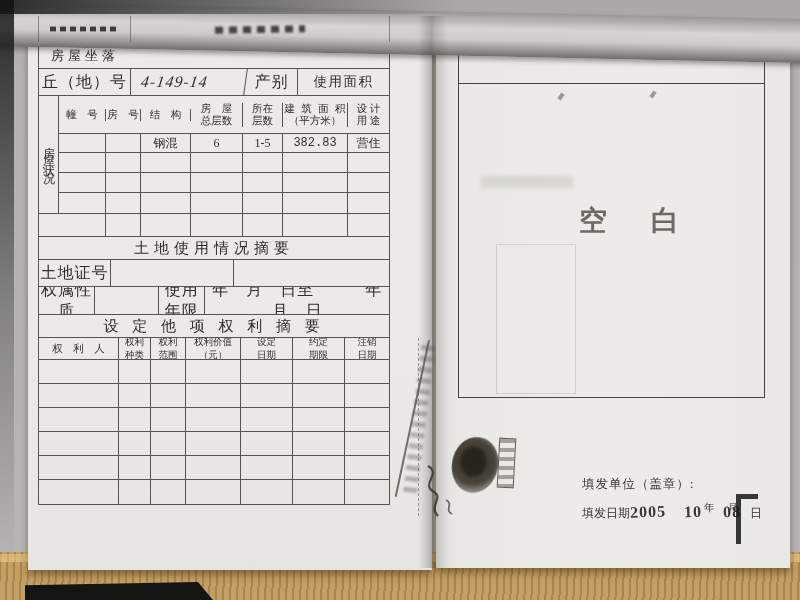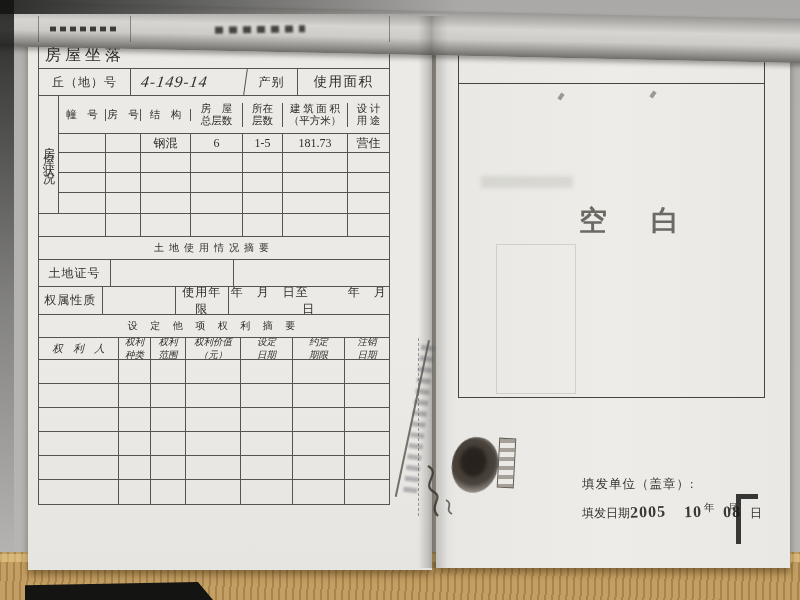--- a/index.html
+++ b/index.html
@@ -29,30 +29,30 @@
   .curl{position:absolute;left:-8px;top:2px;width:820px;height:44px;transform:rotate(1.2deg);transform-origin:left top;border-radius:12px 12px 4px 4px;
         background:linear-gradient(180deg,#989794 0%,#d6d5d2 38%,#cdccc9 62%,#8e8d8a 88%,#6e6d6a 100%);box-shadow:0 3px 5px rgba(30,30,28,.4);}
 
   
   .doc-table{position:absolute;left:10px;top:28px;width:350px;border:1px solid var(--line);color:var(--ink);background:rgba(255,255,255,.02);}
   .row{display:flex;border-bottom:1px solid var(--line);align-items:stretch;box-sizing:border-box;}
   .row:last-child{border-bottom:none;}
   .c{border-right:1px solid var(--line);display:flex;align-items:center;justify-content:center;box-sizing:border-box;overflow:hidden;text-align:center;}
   .c:last-child{border-right:none;}
   .grow{flex:1 1 auto;}
-  .h19{height:19px;}.h20{height:20px;}.h22{height:22px;font-style:italic;}.h23{height:23px;}.h24{height:24px;}.h26{height:26px;}.h27{height:27px;}.h28{height:28px;}.h38{height:38px;align-items:center;}.w32{width:32px;}.w35{width:35px;}.w40{width:40px;}.w45{width:52px;}.w47{width:47px;}.w50{width:50px;}.w55{width:55px;}
-  .w60{width:60px;}.w65{width:65px;}.w67{width:67px;}.w72{width:72px;}.w80{width:80px;}.w83{width:83px;}.w92{width:92px;}.w110{width:110px;}.w115{width:115px;}.w123{width:123px;}.w157{width:157px;}
-  .lab{font-size:16px;letter-spacing:4px;}
-  .lab2{font-size:12px;letter-spacing:1px;}
+  .h19{height:19px;}.h20{height:20px;}.h22{height:22px;}.h23{height:23px;}.h24{height:24px;}.h26{height:26px;}.h27{height:27px;}.h28{height:28px;}.h38{height:38px;align-items:center;}.w32{width:32px;}.w35{width:35px;}.w40{width:40px;}.w45{width:52px;}.w47{width:47px;}.w50{width:50px;}.w55{width:55px;}
+  .w60{width:60px;}.w65{width:65px;font-family:Liberation Mono, monospace;}.w67{width:67px;}.w72{width:72px;}.w80{width:80px;}.w83{width:83px;}.w92{width:92px;}.w110{width:110px;}.w115{width:115px;}.w123{width:123px;}.w157{width:157px;}
+  .lab{font-size:13px;letter-spacing:4px;}
+  .lab2{font-size:16px;letter-spacing:1px;}
   .val{font-size:13.5px;letter-spacing:1.5px;}
   .sm{font-size:10.5px;line-height:12px;white-space:pre-line;}
   .xs{font-size:9.5px;line-height:13px;white-space:pre-line;}
   .num{font-size:12px;}
   .hand{font-size:16px;font-style:italic;transform:skewX(-8deg);letter-spacing:1px;color:#2e2e2a;justify-content:flex-start;padding-left:10px;}
-  .title-row{justify-content:center;font-size:10px;letter-spacing:5px;display:flex;align-items:center;}
+  .title-row{justify-content:center;font-size:15px;letter-spacing:5px;display:flex;align-items:center;}
   .hblock{display:flex;border-bottom:1px solid var(--line);}
   .side{width:20px;border-right:1px solid var(--line);writing-mode:vertical-rl;text-orientation:upright;display:flex;align-items:center;justify-content:center;font-size:12px;letter-spacing:9px;box-sizing:border-box;}
   .hcols{flex:1 1 auto;display:flex;flex-direction:column;}
   .hcols .row:last-child{border-bottom:none;}
   .leftpad{justify-content:flex-start;padding-left:6px;}
 
   
   .obscured-row{position:absolute;left:38px;top:16px;width:350px;height:26px;border-left:1px solid rgba(70,70,64,.55);border-right:1px solid rgba(70,70,64,.55);display:flex;}
   .ob-cell{box-sizing:border-box;border-right:1px solid rgba(70,70,64,.55);display:flex;align-items:center;justify-content:center;}
   .ob-cell:last-child{border-right:none;}
@@ -128,21 +128,21 @@
 （平方米）</div>
             <div class="c grow sm">设 计
 用 途</div>
           </div>
           <div class="row h19">
             <div class="c w47"></div>
             <div class="c w35"></div>
             <div class="c w50 num">钢混</div>
             <div class="c w45 num">6</div>
             <div class="c w40 num">1-5</div>
-            <div class="c w65 num">181.73</div>
+            <div class="c w65 num">382.83</div>
             <div class="c grow num">营住</div>
           </div>
           <div class="row h20">
             <div class="c w47"></div>
               <div class="c w35"></div>
               <div class="c w50"></div>
               <div class="c w45"></div>
               <div class="c w40"></div>
               <div class="c w65"></div>
               <div class="c grow"></div>

